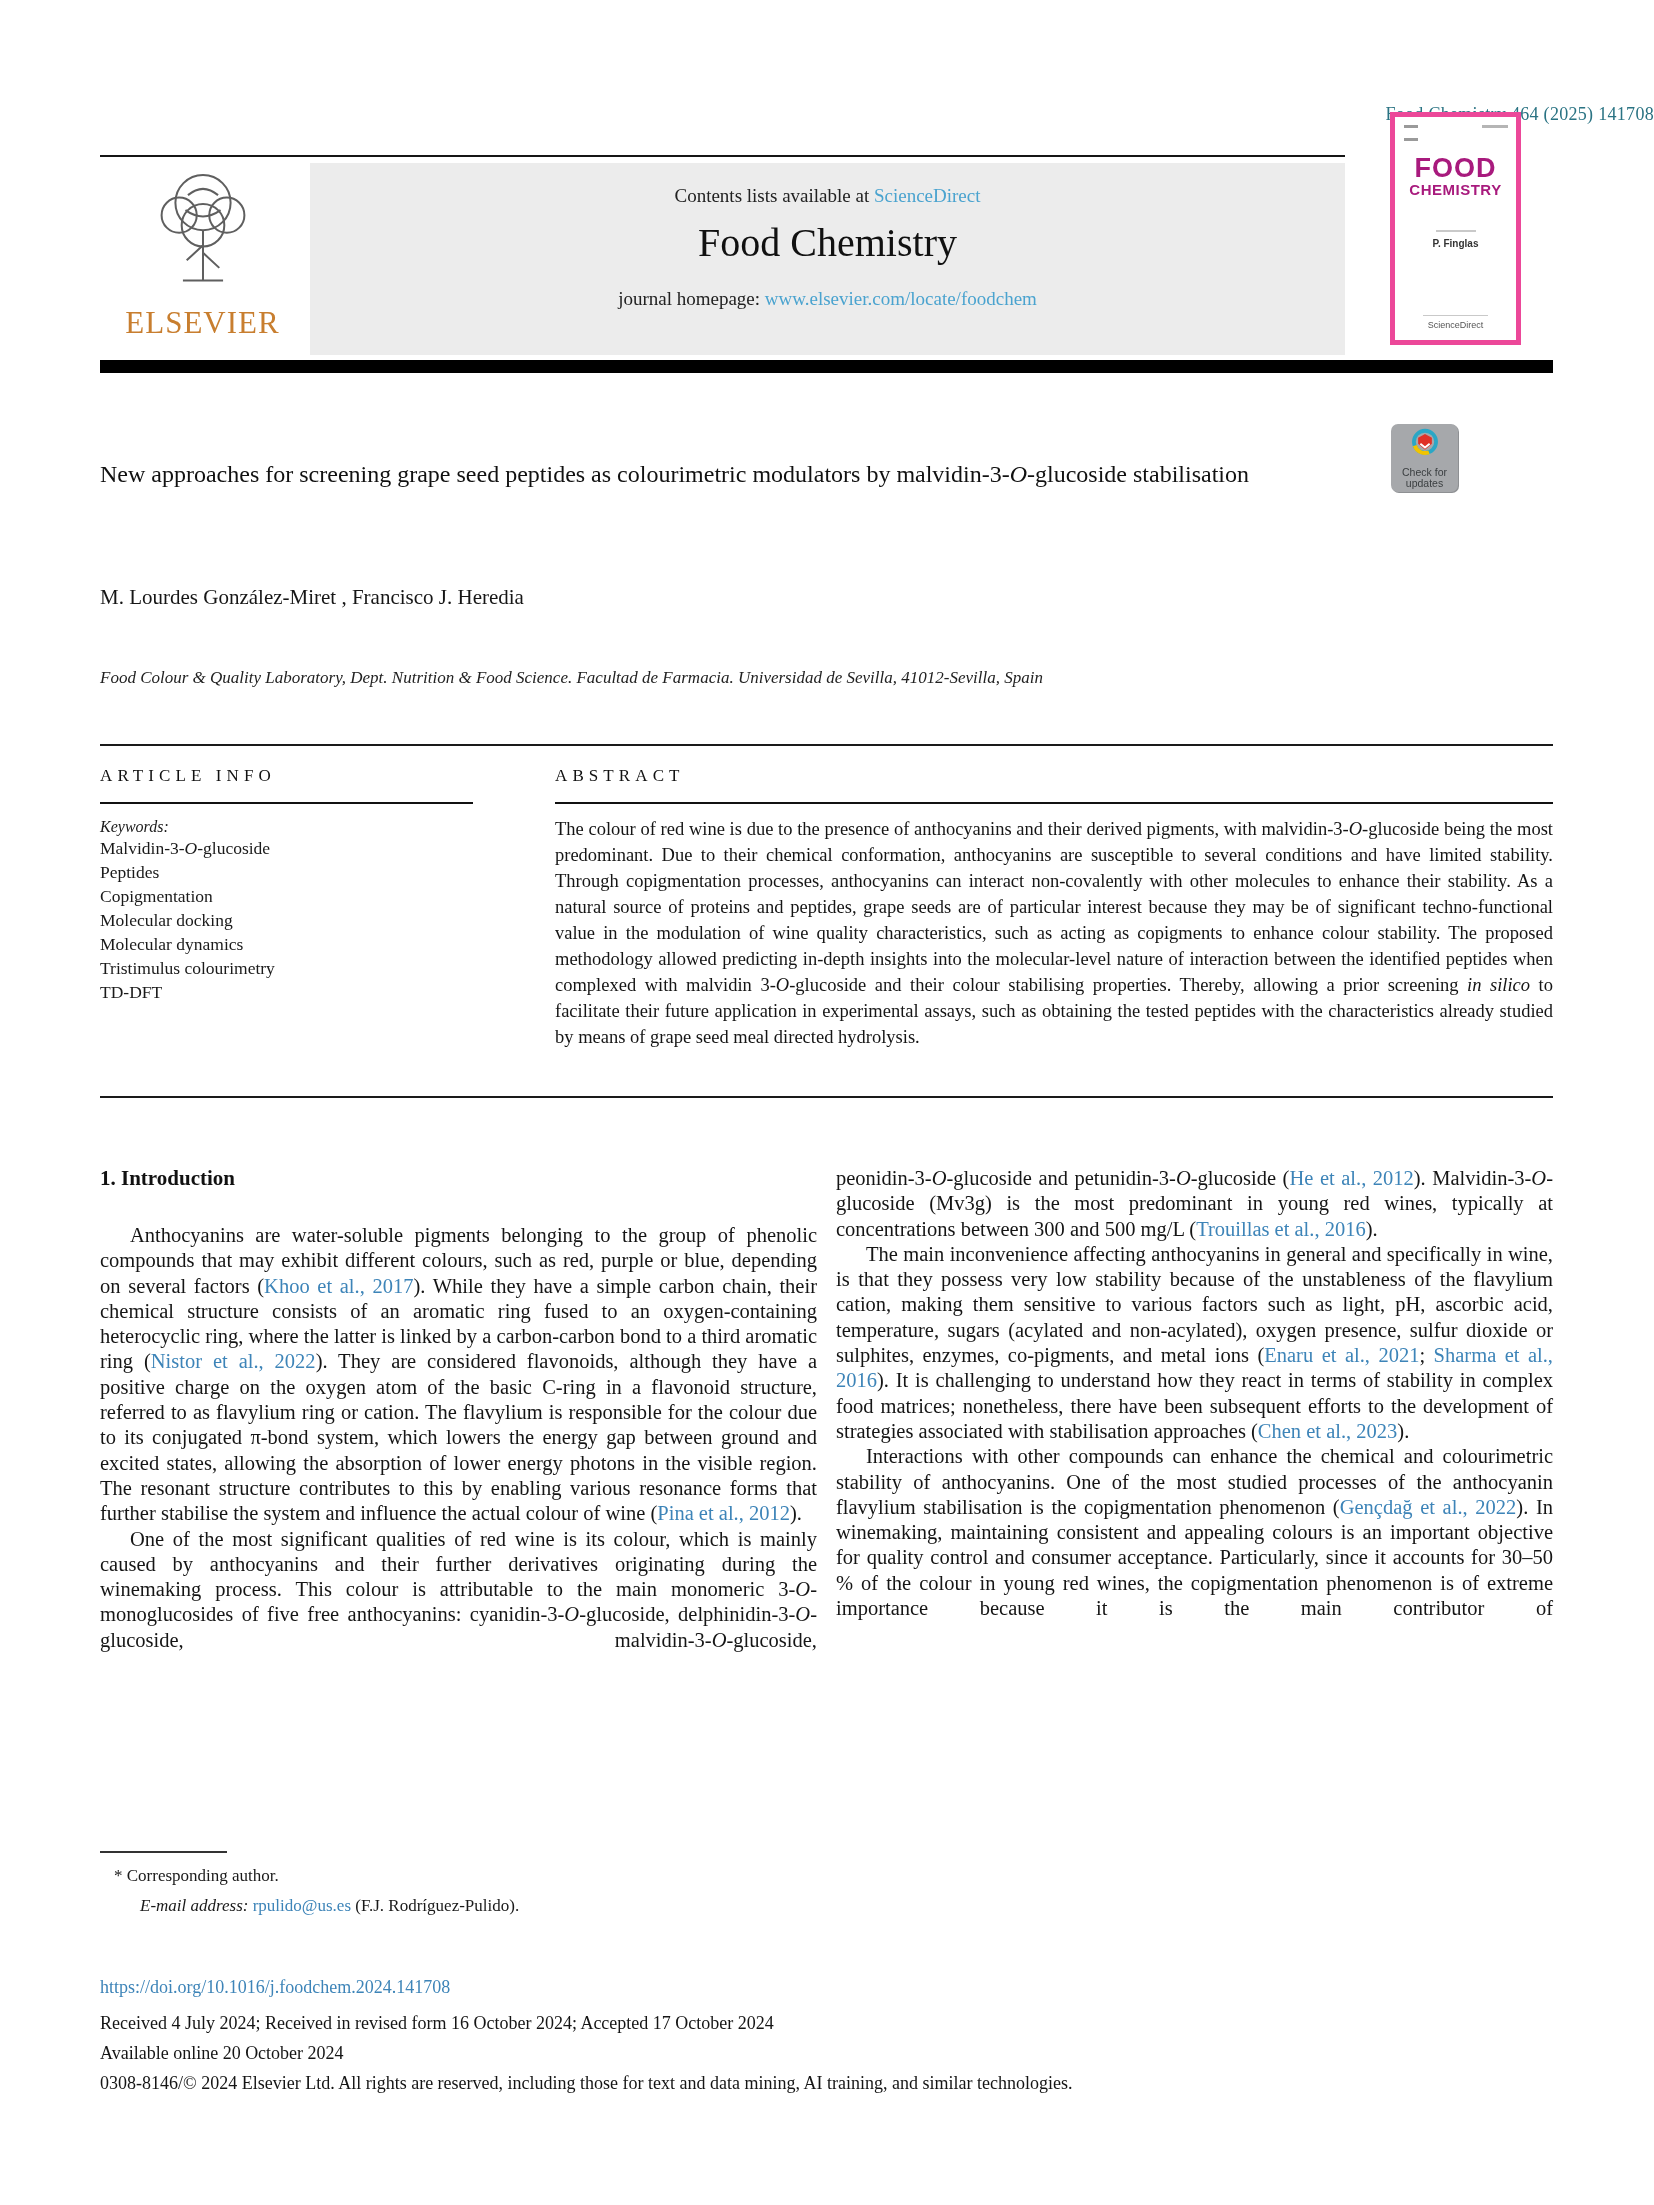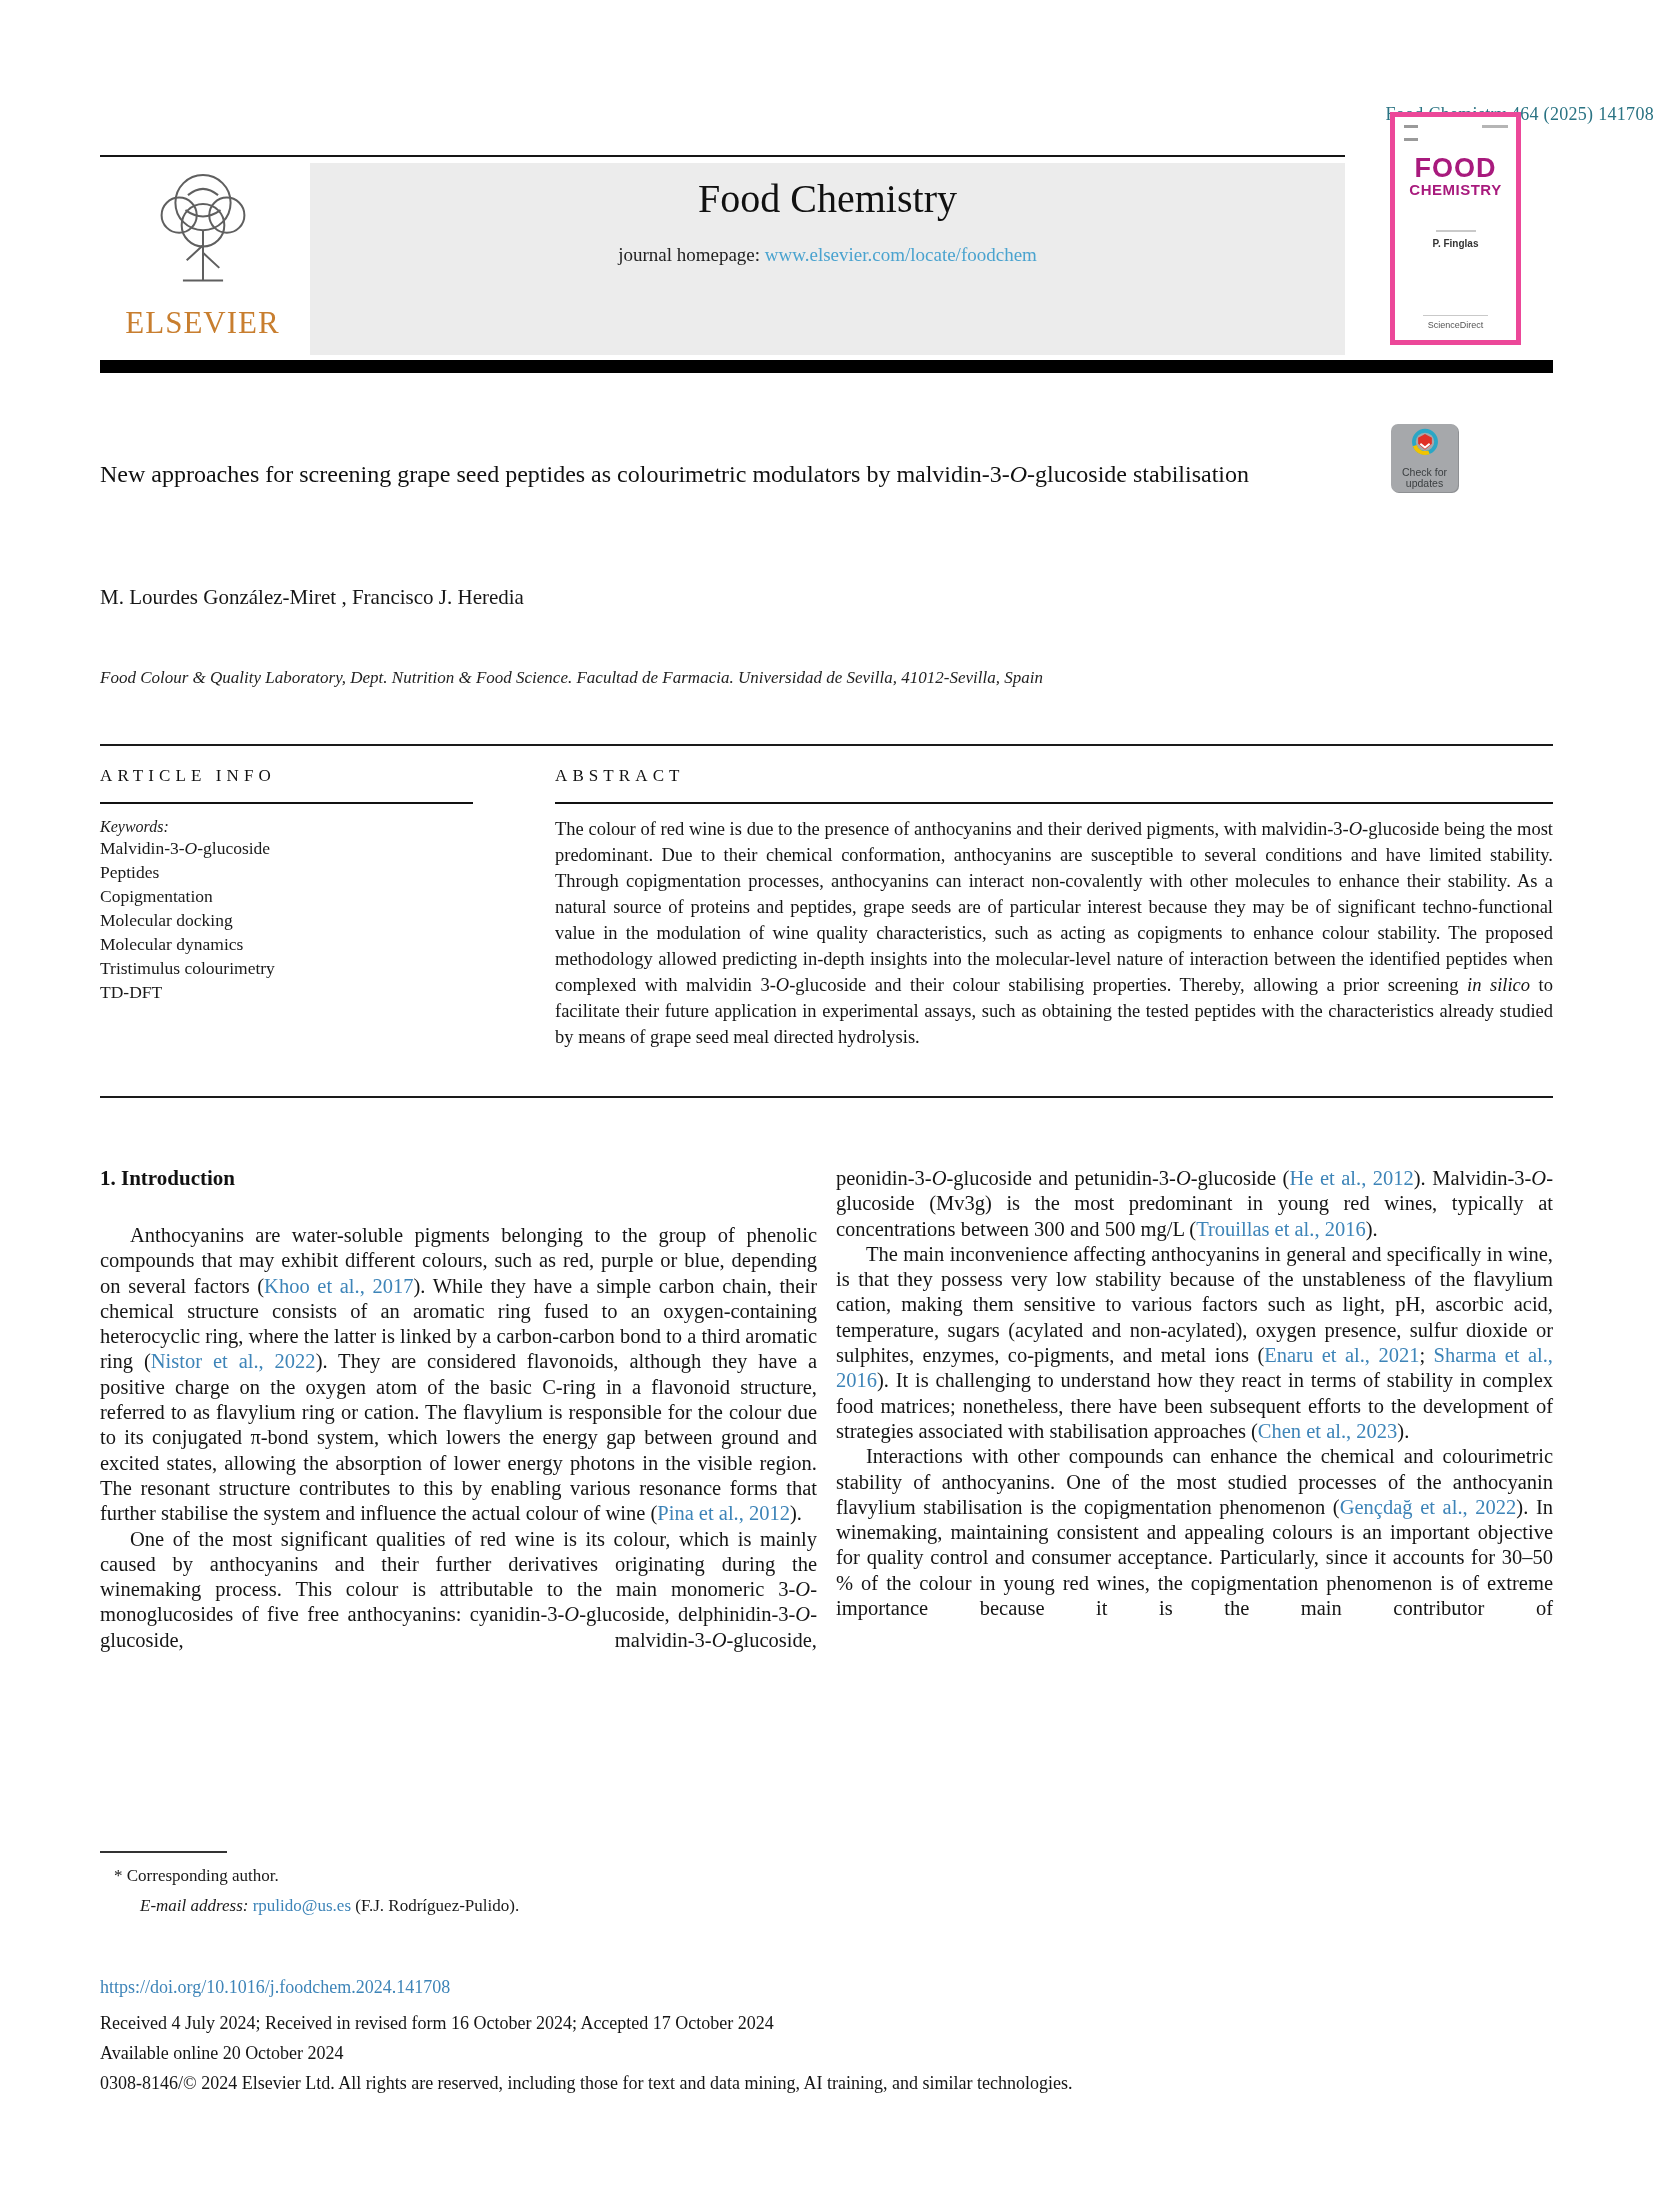--- a/index.html
+++ b/index.html
@@ -99,20 +99,23 @@
         <circle cx="69" cy="40" r="14"></circle>
         <circle cx="50" cy="48" r="17"></circle>
         <path d="M50 52 L50 92 M50 64 L37 76 M50 70 L63 82 M34 92 h32"></path>
         <path d="M38 24 q12 -10 24 0 M36 36 q14 10 28 0"></path>
       </g>
     </svg>
     <div class="elsevier-wordmark">ELSEVIER</div>
   </div>
 
   <div class="header-box">
+    <div class="contents-line">
+      <span>Contents lists available at </span><span class="hdr-link">ScienceDirect</span>
+    </div>
     <div class="masthead-title">Food Chemistry</div>
     <div class="homepage-line">
       <span>journal homepage: </span><span class="hdr-link">www.elsevier.com/locate/foodchem</span>
     </div>
   </div>
 
   <div class="cover-box">
     <div class="cover-minilogo"></div>
     <div class="cover-isbn"></div>
     <div class="cover-title1">FOOD</div>

